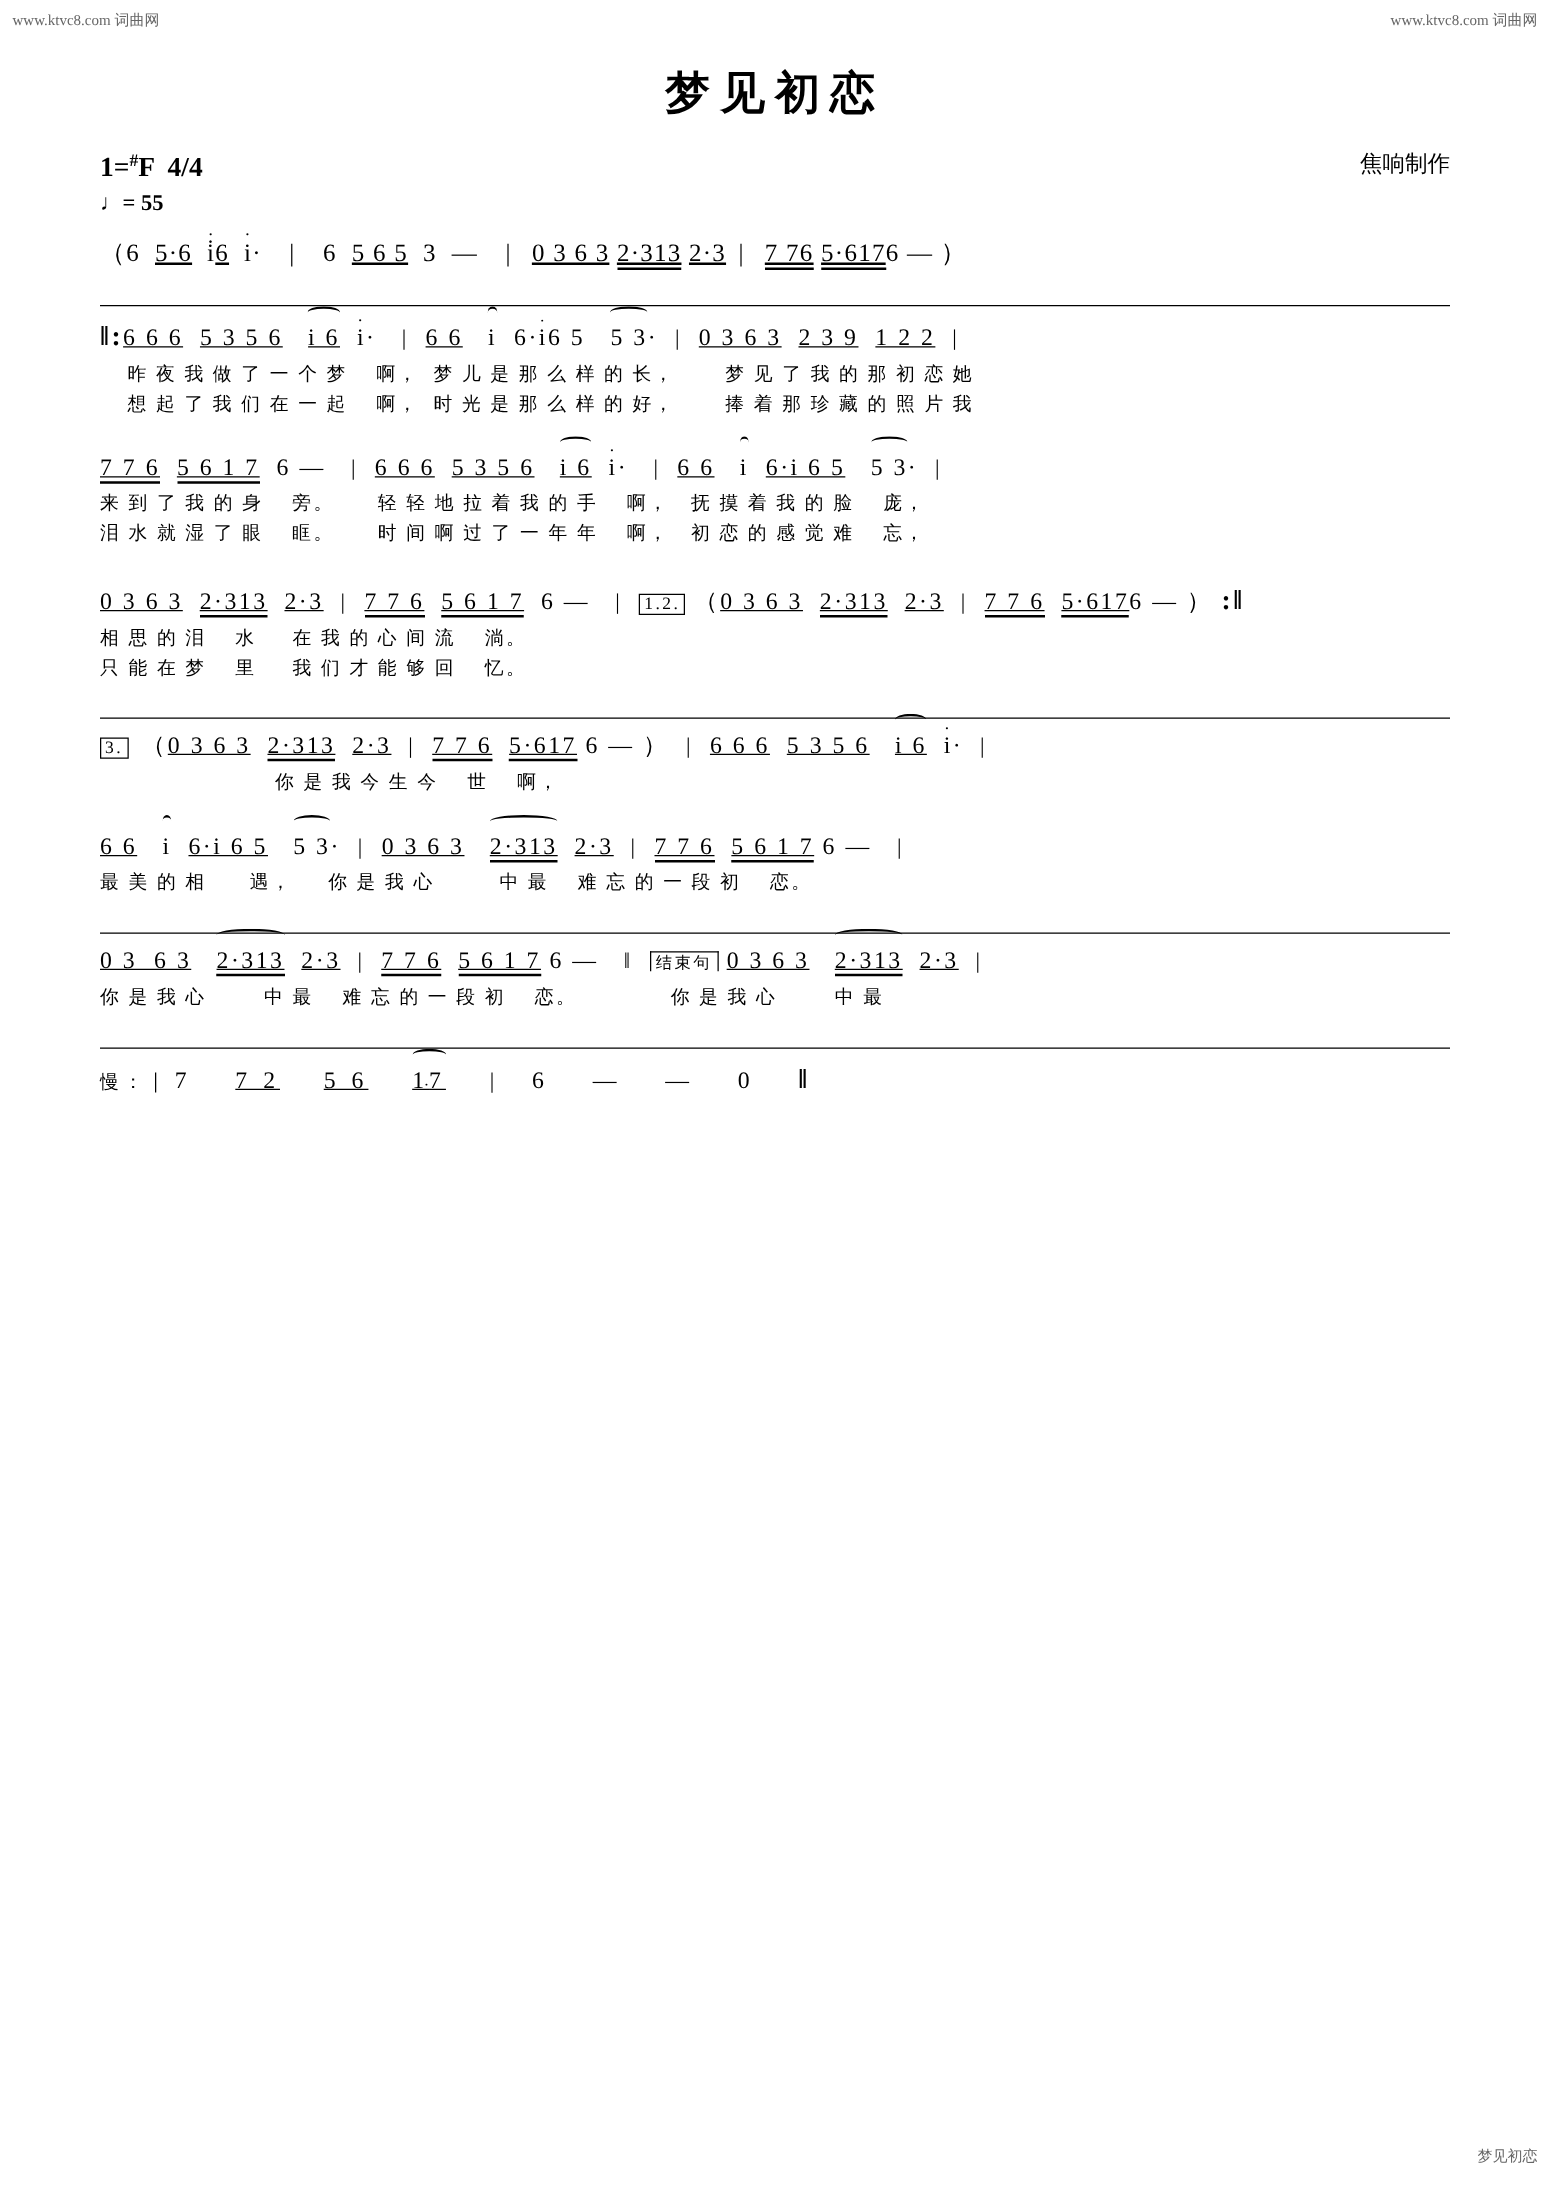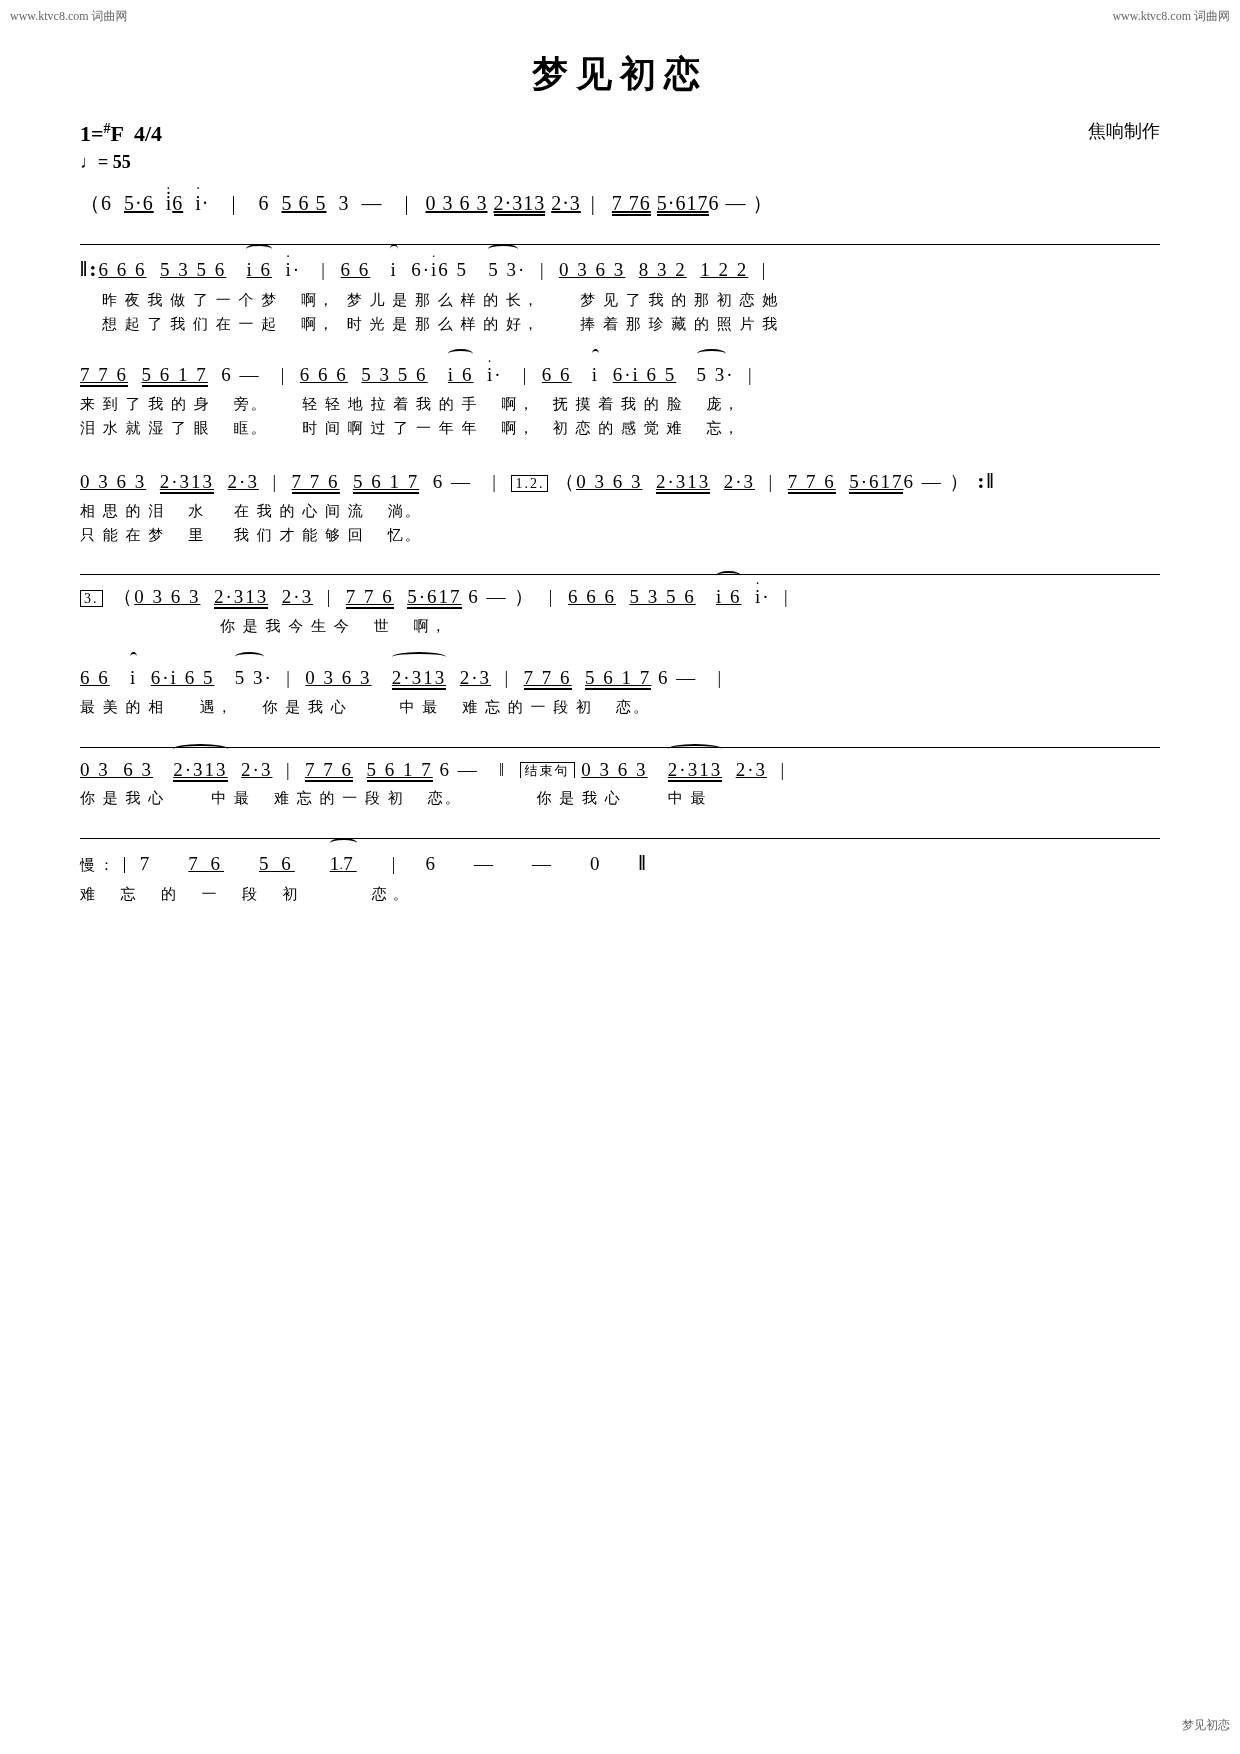--- a/index.html
+++ b/index.html
@@ -143,21 +143,21 @@
     <span style="position:relative;display:inline-block;">
       <span style="position:absolute;top:-14px;left:0;right:0;height:10px;border-top:2px solid #000;border-radius:60% 60% 0 0;"></span>
       i
     </span>&nbsp;
     <span style="">6·<span style="position:relative;display:inline-block;">i<span style="position:absolute;top:-10px;left:50%;transform:translateX(-50%);font-size:13px;">·</span></span>6 5</span> &nbsp;
     <span style="position:relative;display:inline-block;">
       <span style="position:absolute;top:-14px;left:0;right:0;height:10px;border-top:2px solid #000;border-radius:60% 60% 0 0;"></span>
       5 3
     </span>·&nbsp;
     <span style="font-size:18px;">|</span>&nbsp;
-    <span style="text-decoration:underline;">0 3 6 3</span> &nbsp;<span style="text-decoration:underline;">8 3 2</span> &nbsp;<span style="text-decoration:underline;">1 2 2</span>&nbsp;
+    <span style="text-decoration:underline;">0 3 6 3</span> &nbsp;<span style="text-decoration:underline;">2 3 9</span> &nbsp;<span style="text-decoration:underline;">1 2 2</span>&nbsp;
     <span style="font-size:18px;">|</span>
   </div>
   <div class="lyrics-line" style="padding-left:22px;">
     昨 夜 我 做 了 一 个 梦 &nbsp;&nbsp; 啊，&nbsp; 梦 儿 是 那 么 样 的 长，&nbsp;&nbsp;&nbsp;&nbsp;&nbsp;&nbsp; 梦 见 了 我 的 那 初 恋 她
   </div>
   <div class="lyrics-line2" style="padding-left:22px;">
     想 起 了 我 们 在 一 起 &nbsp;&nbsp; 啊，&nbsp; 时 光 是 那 么 样 的 好，&nbsp;&nbsp;&nbsp;&nbsp;&nbsp;&nbsp; 捧 着 那 珍 藏 的 照 片 我
   </div>
 </div>
 
@@ -288,30 +288,27 @@
     你 是 我 心 &nbsp;&nbsp;&nbsp;&nbsp;&nbsp;&nbsp; 中 最 &nbsp;&nbsp; 难 忘 的 一 段 初 &nbsp;&nbsp; 恋。&nbsp;&nbsp;&nbsp;&nbsp;&nbsp;&nbsp;&nbsp;&nbsp;&nbsp;&nbsp;&nbsp;&nbsp; 你 是 我 心 &nbsp;&nbsp;&nbsp;&nbsp;&nbsp;&nbsp; 中 最
   </div>
 </div>
 
 <hr class="thin">
 
 <div class="music-section">
   <div class="notation-line" style="letter-spacing:4px;">
     <span style="font-size:15px;border-right:1px solid #000;padding-right:6px;margin-right:6px;">慢：</span>
     7 &nbsp;&nbsp;
-    <span style="text-decoration:underline;">7 6</span> &nbsp;&nbsp;
+    <span style="text-decoration:underline;">7 2</span> &nbsp;&nbsp;
     <span style="text-decoration:underline;">5 6</span> &nbsp;&nbsp;
     <span style="position:relative;display:inline-block;">
       <span style="position:absolute;top:-14px;left:0;right:0;height:10px;border-top:2px solid #000;border-radius:60% 60% 0 0;"></span>
       <span style="text-decoration:underline;">1<span style="position:relative;display:inline-block;"><span style="position:absolute;top:-10px;left:50%;transform:translateX(-50%);font-size:13px;">·</span></span>7</span>
     </span>
     &nbsp;&nbsp;
     <span style="font-size:18px;">|</span>&nbsp;&nbsp;
     6 &nbsp;&nbsp; — &nbsp;&nbsp; — &nbsp;&nbsp; 0 &nbsp;&nbsp; <span style="font-size:22px;font-weight:bold;">‖</span>
   </div>
-  <div class="lyrics-line" style="letter-spacing:6px;">
-    难 &nbsp;忘 &nbsp;的 &nbsp;一 &nbsp;段 &nbsp;初 &nbsp;&nbsp;&nbsp;&nbsp;&nbsp; 恋。
-  </div>
 </div>
 
 </div>
 
 <div class="watermark-bottom-right">梦见初恋</div>
 
 </body></html>

